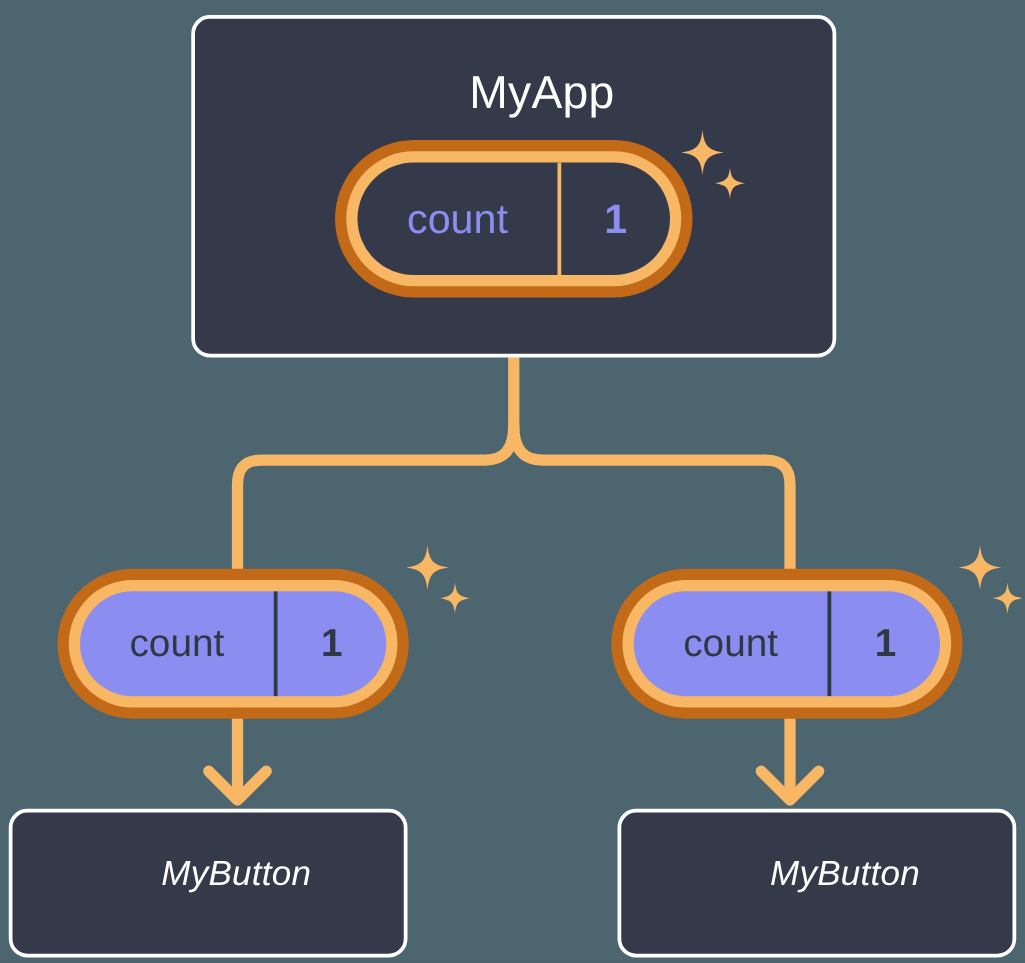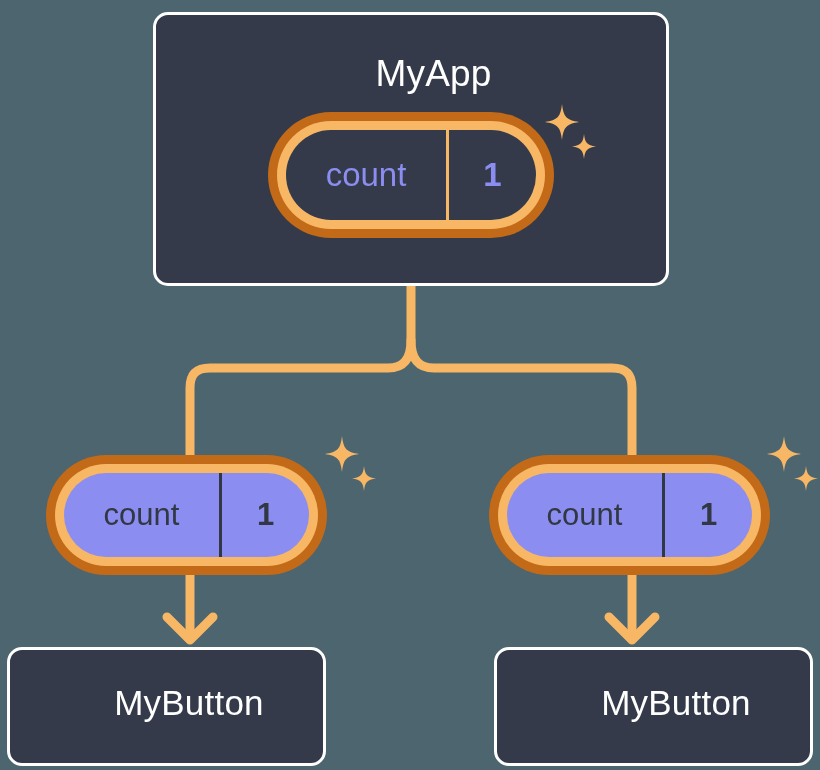--- a/index.html
+++ b/index.html
@@ -67,21 +67,22 @@
   
   .button-card {
     top: 647px;
     width: 319px;
     height: 119px;
   }
   #button-card-left  { left: 7px; }
   #button-card-right { left: 494px; }
   .button-card .card-title {
     top: 33px;
-    font-size: 35px;
+    font-size: 28px;
+    font-style: italic;
   }
 
   
   .pill {
     position: absolute;
     box-sizing: border-box;
     border-radius: 999px;
     background: #c26a17;          
     padding: 9px;
     z-index: 3;

